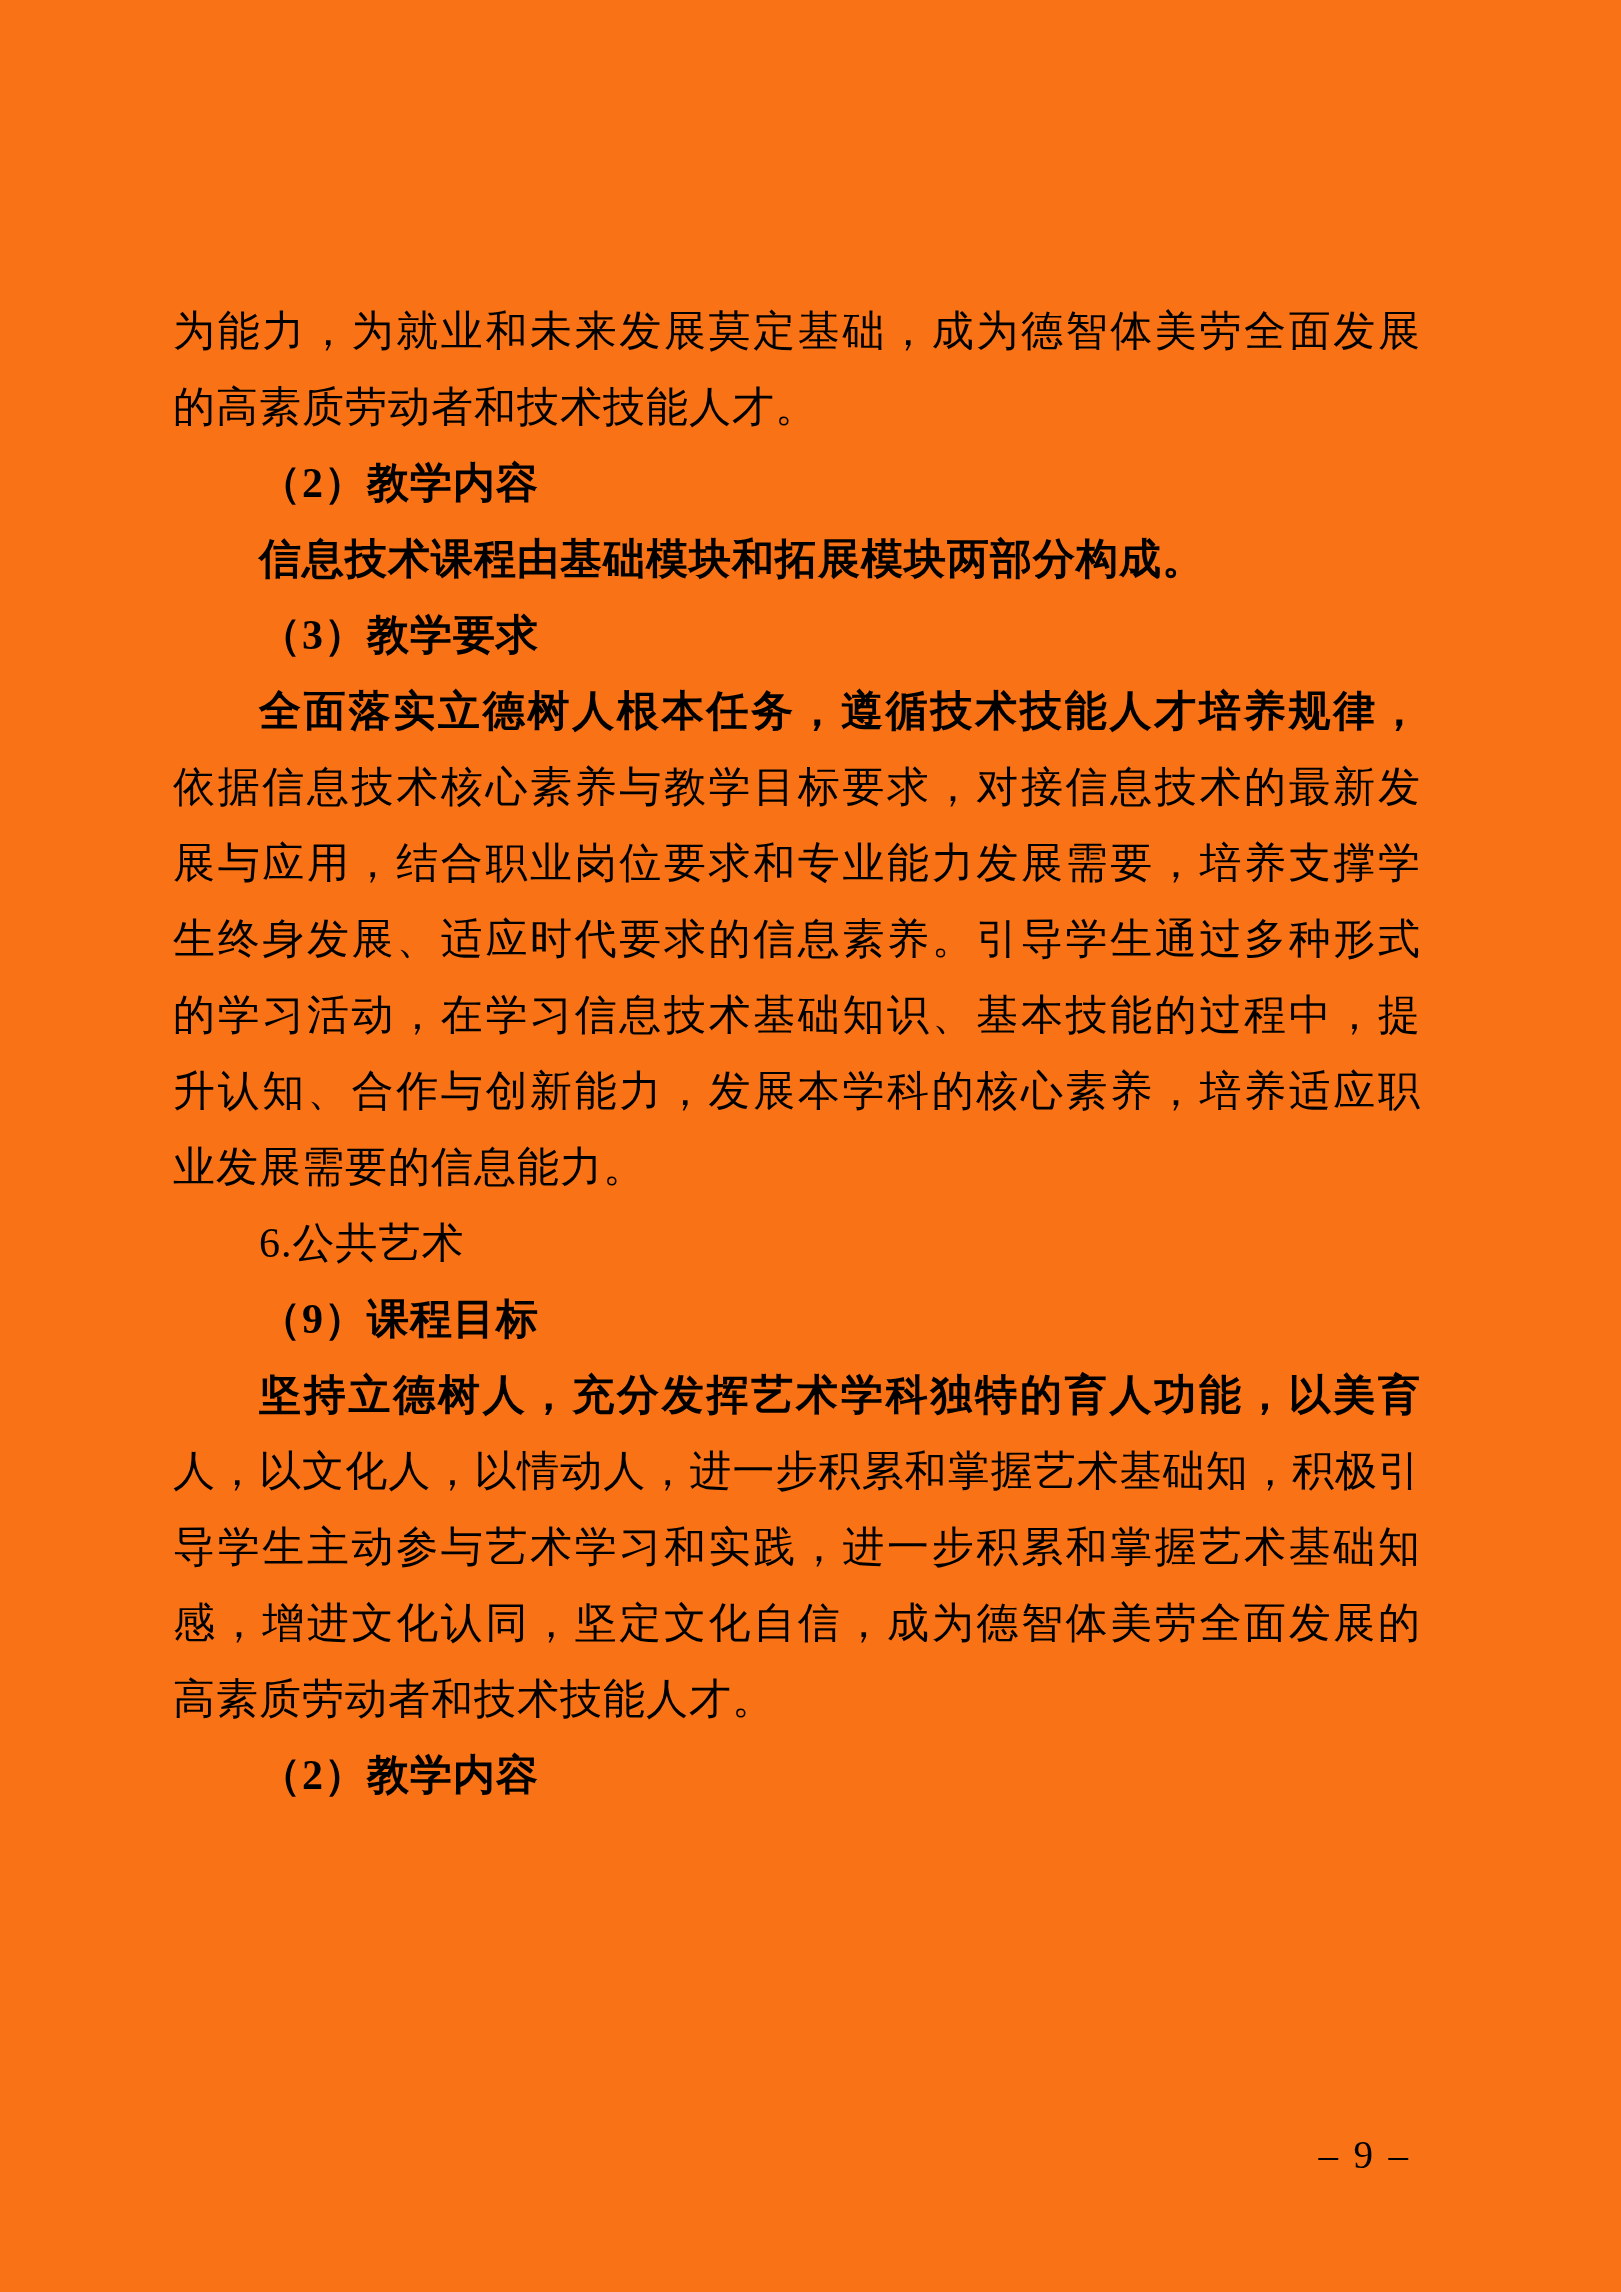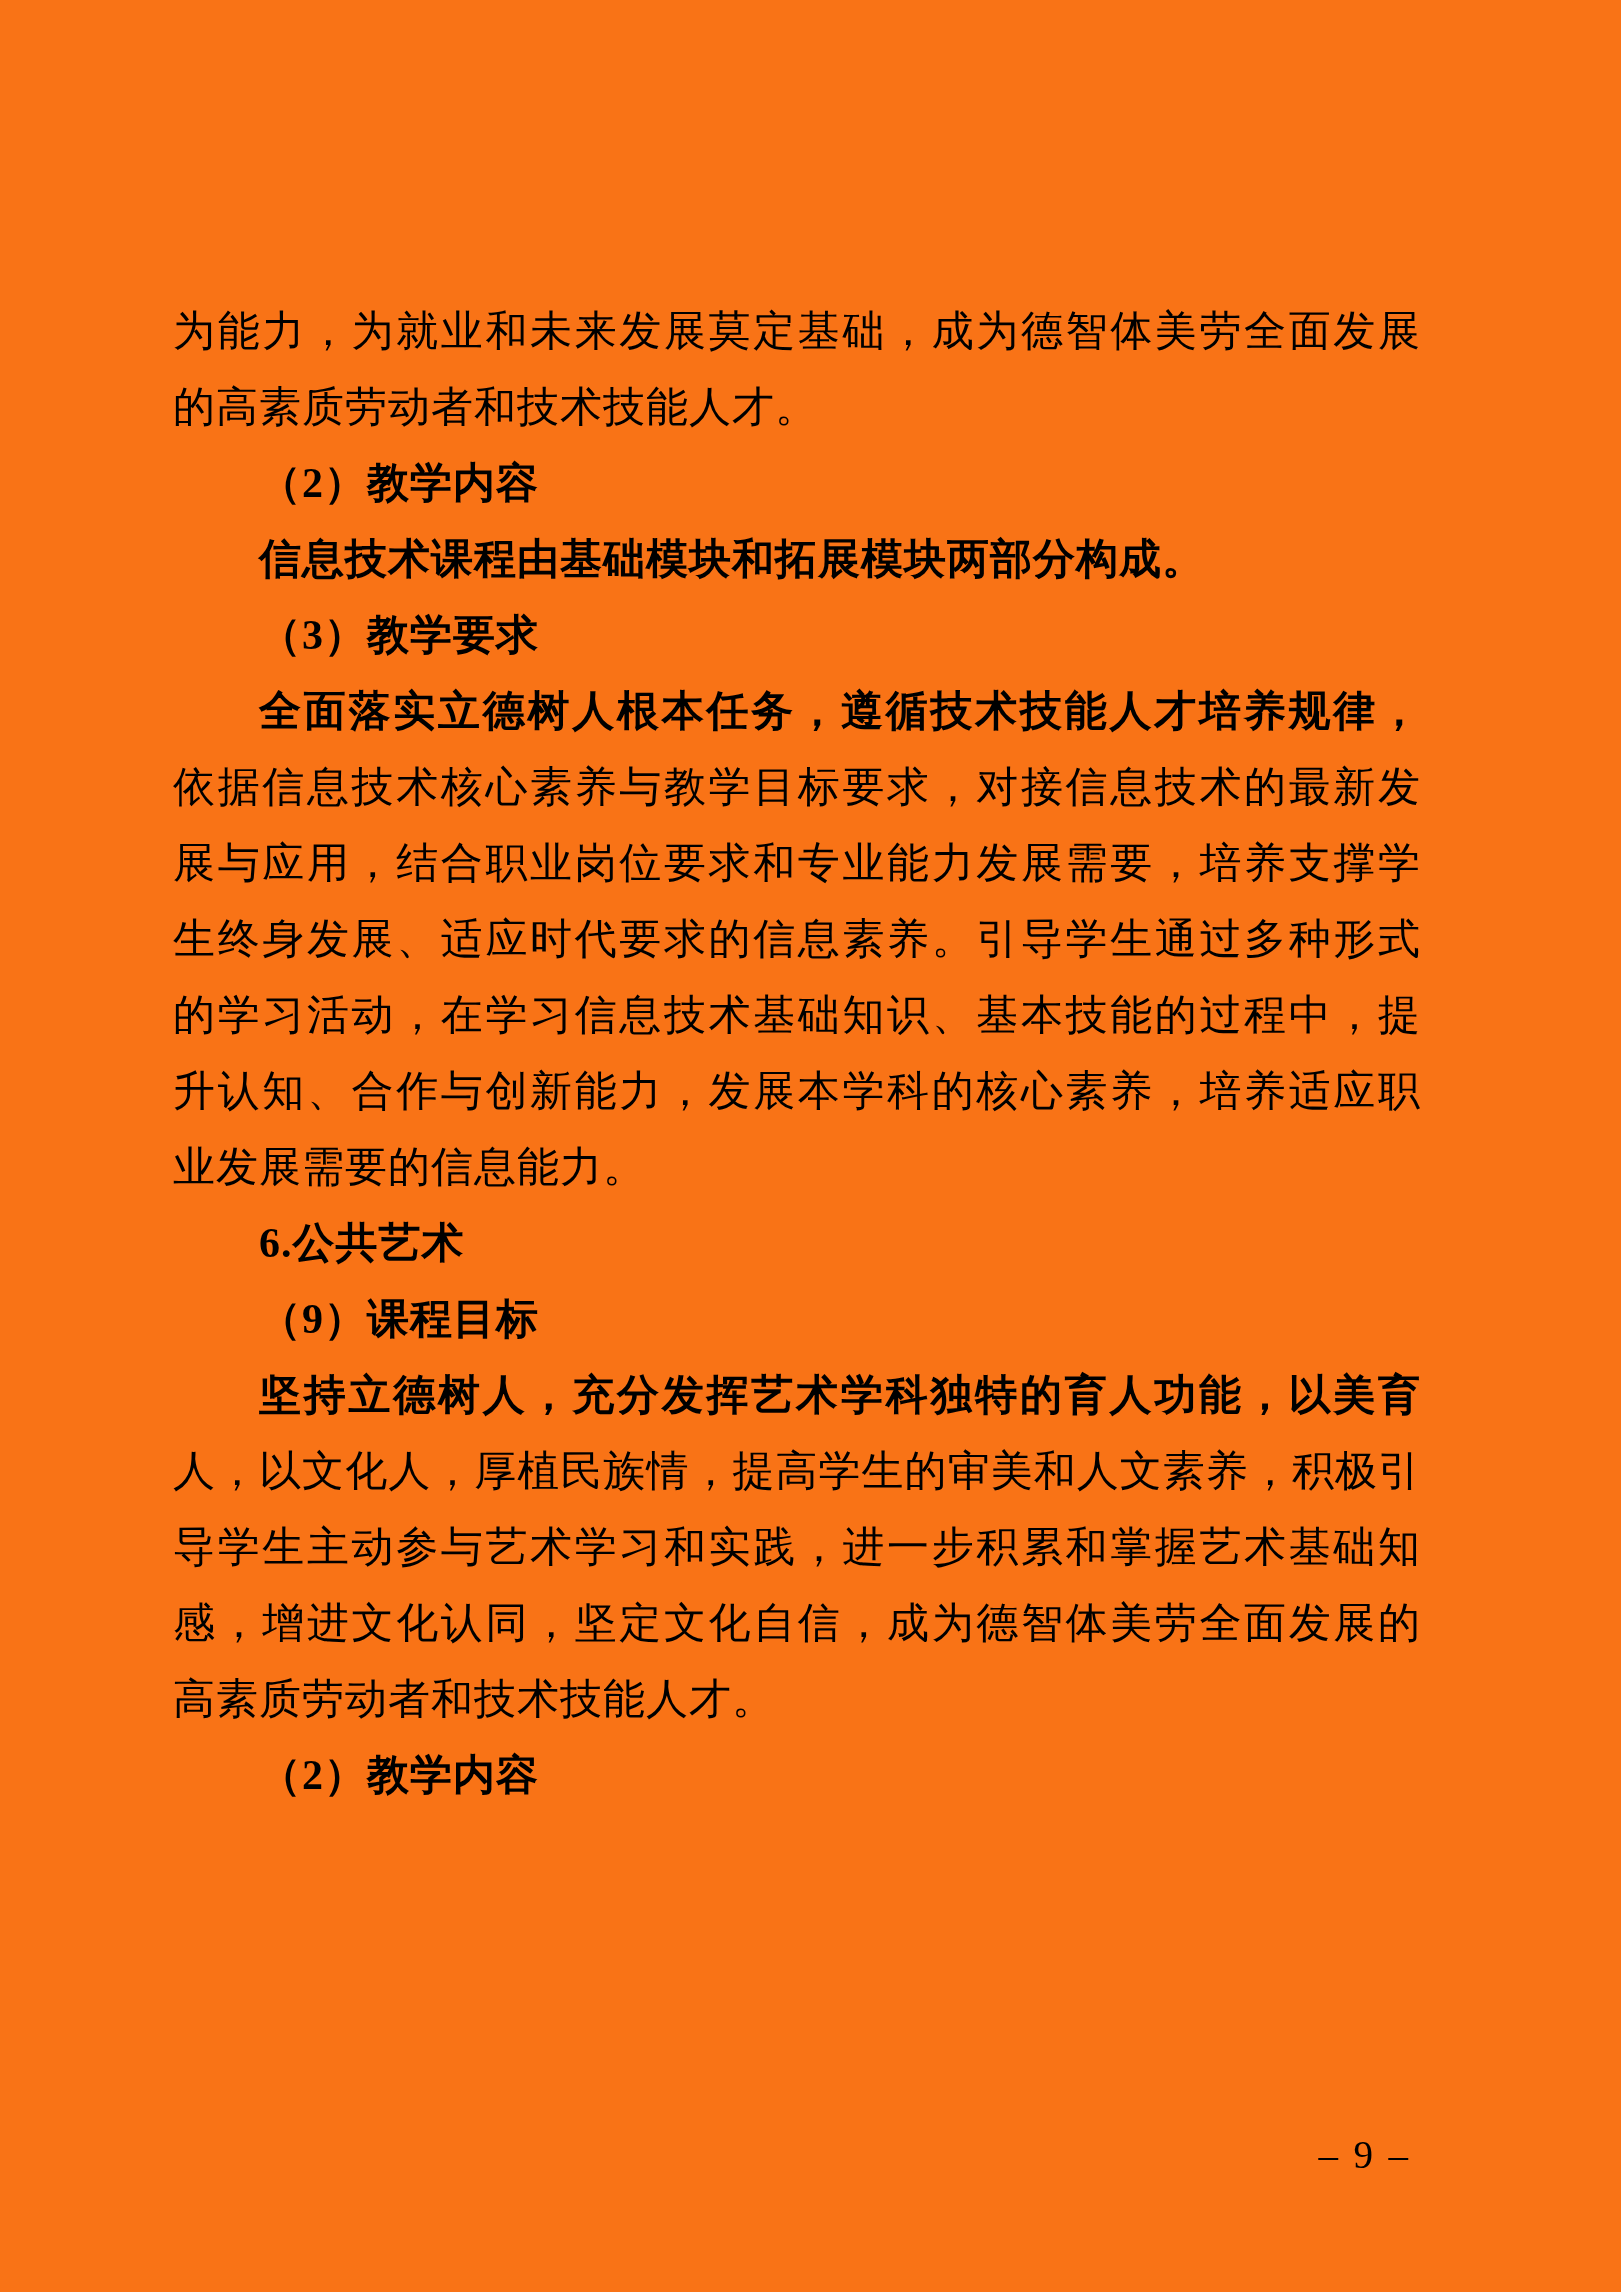--- a/index.html
+++ b/index.html
@@ -42,21 +42,21 @@
     white-space: normal;
     text-align: justify;
     text-align-last: justify;
     text-justify: inter-character;
   }
   .line.indent {
     padding-left: 86px;
     font-weight: bold;
   }
   .line.bold {
-    font-weight: 700;
+    font-weight: 400;
   }
   .page-num {
     position: absolute;
     top: 2127px;
     right: 210px;
     font-size: 39px;
     line-height: 55px;
     letter-spacing: 2.9px;
     color: #000000;
   }
@@ -74,21 +74,21 @@
       <div class="line indent fill">全面落实立德树人根本任务，遵循技术技能人才培养规律，</div>
       <div class="line fill">依据信息技术核心素养与教学目标要求，对接信息技术的最新发</div>
       <div class="line fill">展与应用，结合职业岗位要求和专业能力发展需要，培养支撑学</div>
       <div class="line fill">生终身发展、适应时代要求的信息素养。引导学生通过多种形式</div>
       <div class="line fill">的学习活动，在学习信息技术基础知识、基本技能的过程中，提</div>
       <div class="line fill">升认知、合作与创新能力，发展本学科的核心素养，培养适应职</div>
       <div class="line">业发展需要的信息能力。</div>
       <div class="line bold indent">6.公共艺术</div>
       <div class="line indent">（9）课程目标</div>
       <div class="line indent fill">坚持立德树人，充分发挥艺术学科独特的育人功能，以美育</div>
-      <div class="line fill">人，以文化人，厚植民族情，提高学生的审美和人文素养，积极引</div>
+      <div class="line fill">人，以文化人，以情动人，进一步积累和掌握艺术基础知，积极引</div>
       <div class="line fill">导学生主动参与艺术学习和实践，进一步积累和掌握艺术基础知</div>
       <div class="line fill">感，增进文化认同，坚定文化自信，成为德智体美劳全面发展的</div>
       <div class="line">高素质劳动者和技术技能人才。</div>
       <div class="line indent">（2）教学内容</div>
     </div>
   <div class="page-num">– 9 –</div>
 </div>
 
 
 </body></html>

